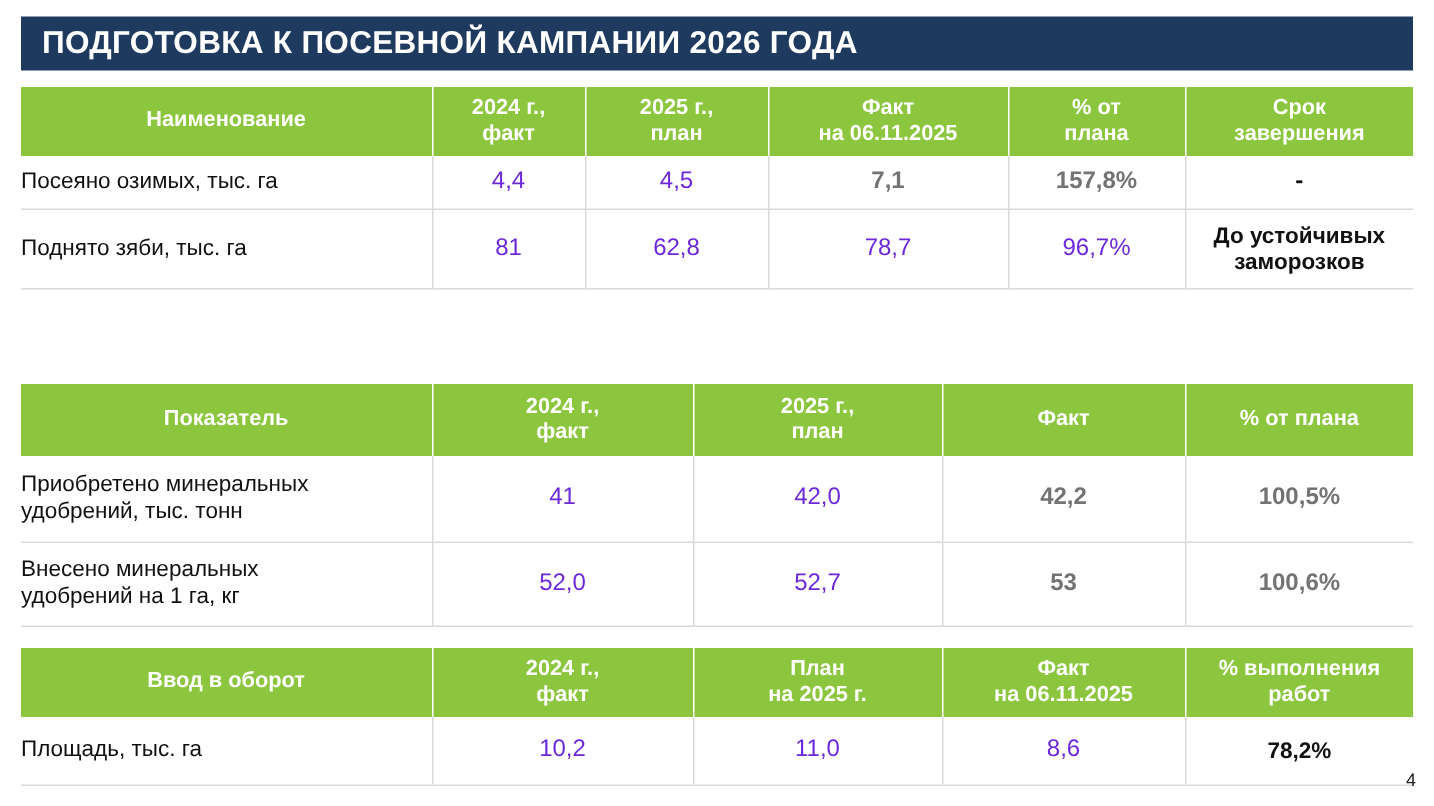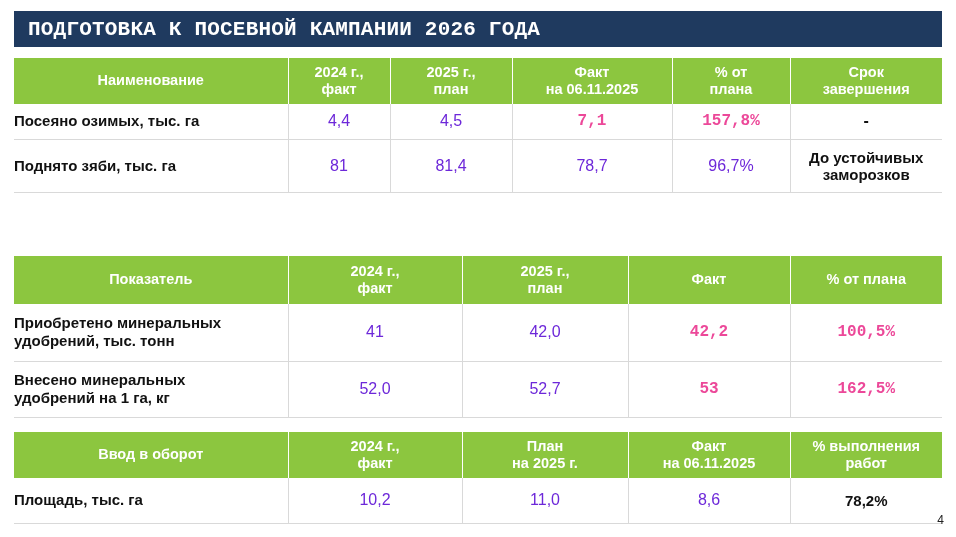--- a/index.html
+++ b/index.html
@@ -34,21 +34,21 @@
     align-items: center;
     box-sizing: border-box;
     padding-left: 14px;
   }
   .title-bar .title-text {
     color: #ffffff;
     font-size: 21px;
     font-weight: bold;
     letter-spacing: 0.2px;
     white-space: nowrap;
-    font-family: Liberation Mono, monospace;
+    font-family: Liberation Sans, sans-serif;
   }
 
   
   .tbl {
     position: absolute;
     border-collapse: collapse;
     table-layout: fixed;
     background: #ffffff;
   }
   .tbl td, .tbl th {
@@ -64,42 +64,41 @@
     text-align: center;
     font-size: 14.5px;
     line-height: 1.18;
     border-right: 1px solid #ffffff;
     padding: 3px 4px;
   }
   .hdr-cell:last-child { border-right: none; margin-top: 13px; }
 
   .lbl-cell {
     color: #111111;
-    font-weight: bold;
+    font-weight: normal;
     font-size: 15px;
     line-height: 1.2;
     text-align: left;
     padding: 5px 6px 5px 8px;
     border-right: 1px solid #d9d9d9;
     border-bottom: 1px solid #d9d9d9;
   }
   .val-cell {
     color: #6d28d9;
     font-weight: normal;
     font-size: 16px;
     text-align: center;
     border-right: 1px solid #d9d9d9;
     border-bottom: 1px solid #d9d9d9;
     padding: 4px 3px;
   }
   .val-cell:last-child { border-right: none; }
   .val-cell.green {
-    color: #ec4899;
-    font-weight: bold;
-    font-family: Liberation Mono, monospace;
+    color: #737373;
+    font-weight: bold;
   }
   .val-cell.boldblack {
     color: #111111;
     font-weight: bold;
     font-size: 15px;
   }
   .val-cell.dash {
     color: #111111;
     font-weight: bold;
   }
@@ -191,21 +190,21 @@
           <div>-</div>
         </td>
       </tr>
 
 
       <tr class="r3 lastrow">
         <td class="lbl-cell">
           <div>Поднято зяби, тыс. га</div>
         </td>
         <td class="val-cell">81</td>
-        <td class="val-cell">81,4</td>
+        <td class="val-cell">62,8</td>
         <td class="val-cell">78,7</td>
         <td class="val-cell">96,7%</td>
         <td class="val-cell boldblack">
           <div>До устойчивых</div>
           <div>заморозков</div>
         </td>
       </tr>
     </tbody>
   </table>
 
@@ -250,21 +249,21 @@
       </tr>
 
       <tr class="r2 lastrow">
         <td class="lbl-cell">
           <div>Внесено минеральных</div>
           <div>удобрений на 1 га, кг</div>
         </td>
         <td class="val-cell">52,0</td>
         <td class="val-cell">52,7</td>
         <td class="val-cell green">53</td>
-        <td class="val-cell green">162,5%</td>
+        <td class="val-cell green">100,6%</td>
       </tr>
     </tbody>
   </table>
 
   <table class="tbl" id="table3">
     <colgroup>
       <col style="width:274px">
         <col style="width:174px">
         <col style="width:166px">
       <col style="width:162px">

